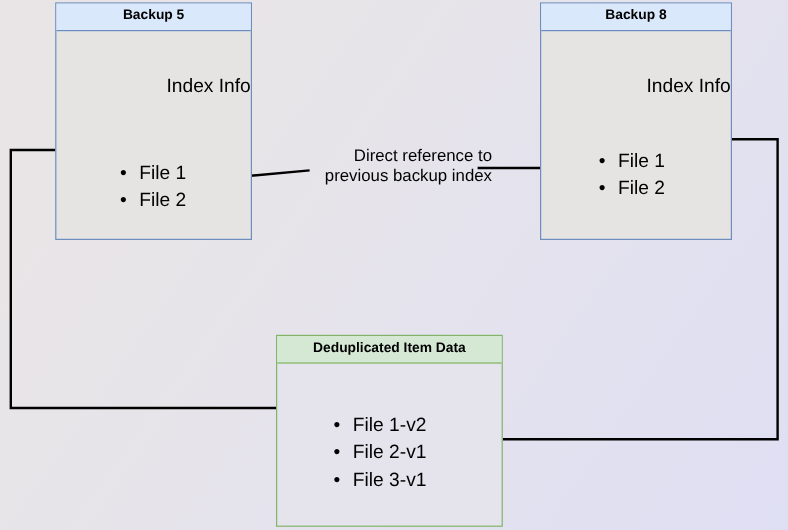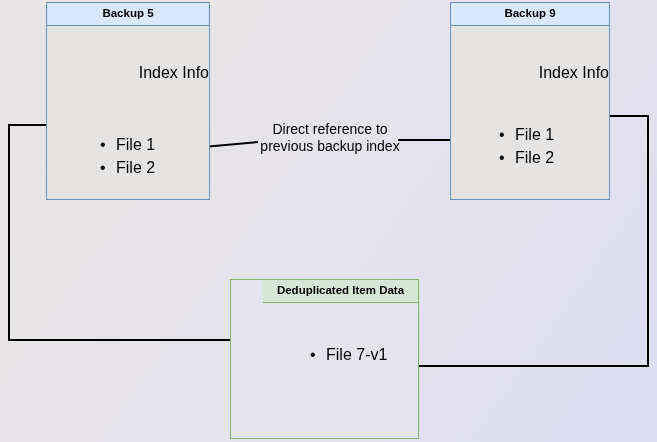--- a/index.html
+++ b/index.html
@@ -29,21 +29,20 @@
   }
   .node {
     position: absolute;
     box-sizing: border-box;
     border: 1px solid #6c8ebf;
     background: #e6e3e3;
   }
   .node.green {
     border: 1px solid #82b366;
     background: #e5e4ed;
-    padding-left: 32px;
   }
   .node-header {
     box-sizing: border-box;
     height: 23px;
     line-height: 21px;
     text-align: center;
     font-size: 11.5px;
     font-weight: bold;
     color: #000000;
     background: #dae8fc;
@@ -82,21 +81,21 @@
   .file-list li::before {
     content: "\2022";
     position: absolute;
     left: 0;
     top: 0;
     font-size: 16px;
     line-height: 23px;
   }
   .edge-label {
     position: absolute;
-    text-align: center;
+    text-align: right;
     font-size: 14px;
     line-height: 17px;
     color: #000000;
     white-space: pre-line;
   }
 </style>
 </head>
 <body>
 
 <div id="canvas">
@@ -121,35 +120,37 @@
     <div class="node-body">
       <div class="section-title" style="top:38px;">Index Info</div>
       <ul class="file-list" style="left:53px; top:107px;">
         <li>File 1</li>
         <li>File 2</li>
       </ul>
     </div>
   </div>
 
   <div class="node" style="left:450px; top:2px; width:160px; height:198px;">
-    <div class="node-header">Backup 9</div>
+    <div class="node-header">Backup 8</div>
     <div class="node-body">
       <div class="section-title" style="top:38px;">Index Info</div>
       <ul class="file-list" style="left:48px; top:97px;">
         <li>File 1</li>
         <li>File 2</li>
       </ul>
     </div>
   </div>
 
   <div class="node green" style="left:230px; top:279px; width:189px; height:160px;">
     <div class="node-header">Deduplicated Item Data</div>
     <div class="node-body">
       <ul class="file-list" style="left:47px; top:40px;">
-        <li>File 7-v1</li>
+        <li>File 1-v2</li>
+        <li>File 2-v1</li>
+        <li>File 3-v1</li>
       </ul>
     </div>
   </div>
 
   <div class="edge-label" style="left:250px; top:121px; width:160px;">Direct reference to
 previous backup index</div>
 
 </div>
 
 </body></html>

